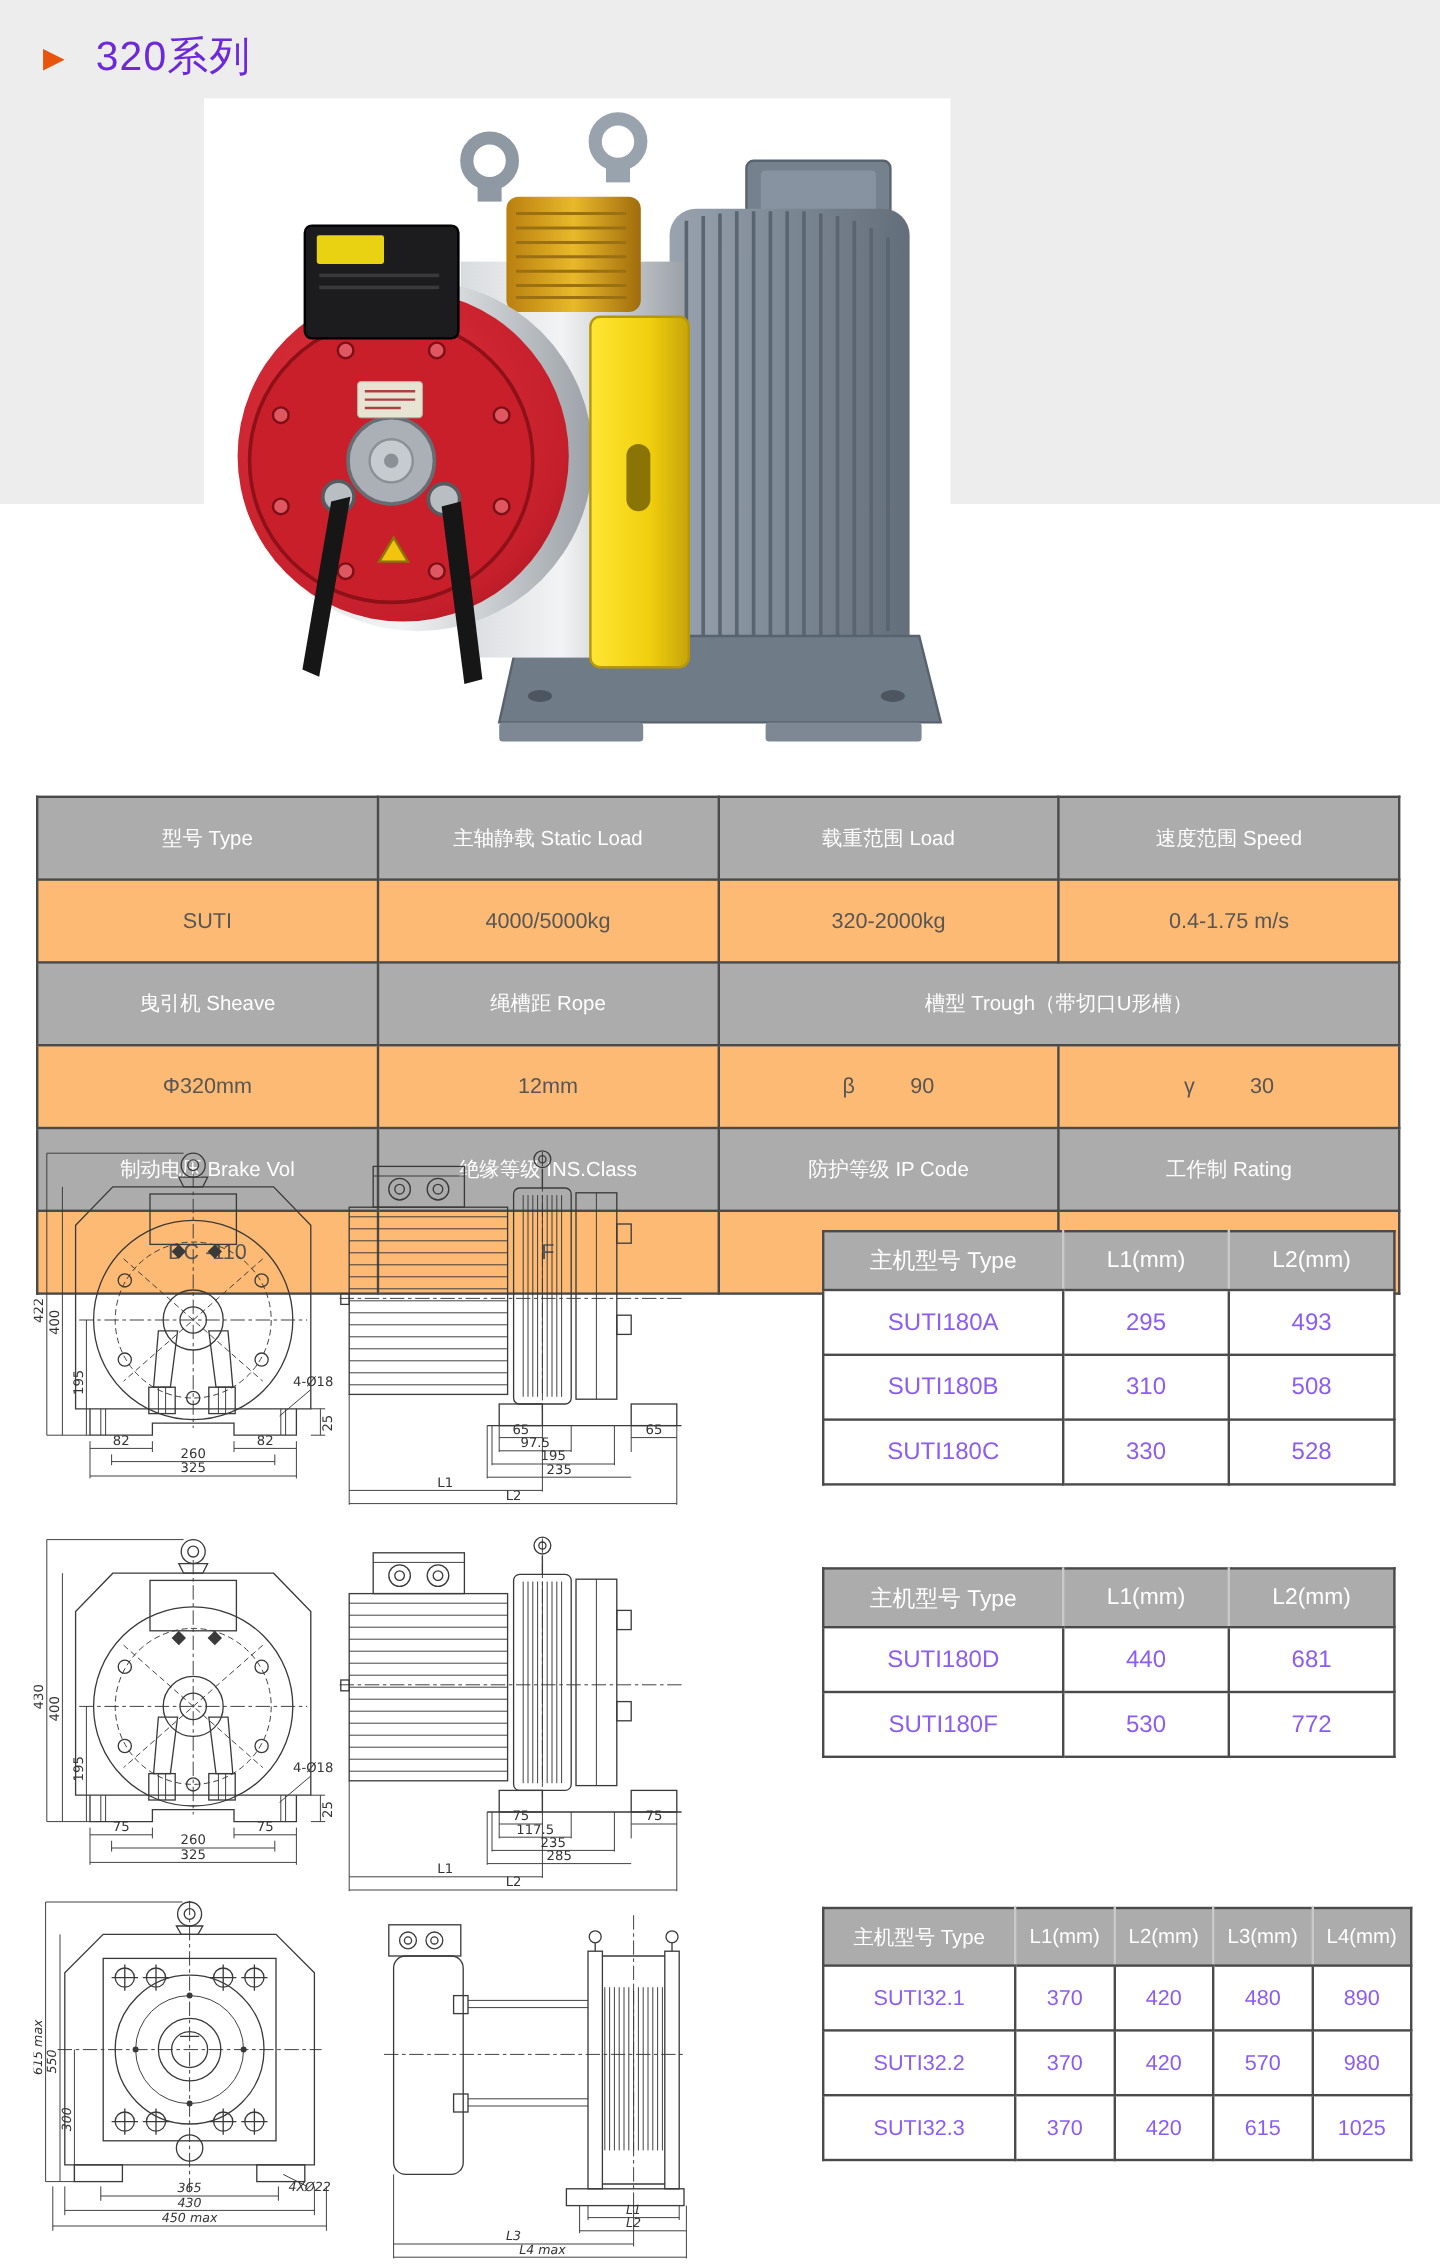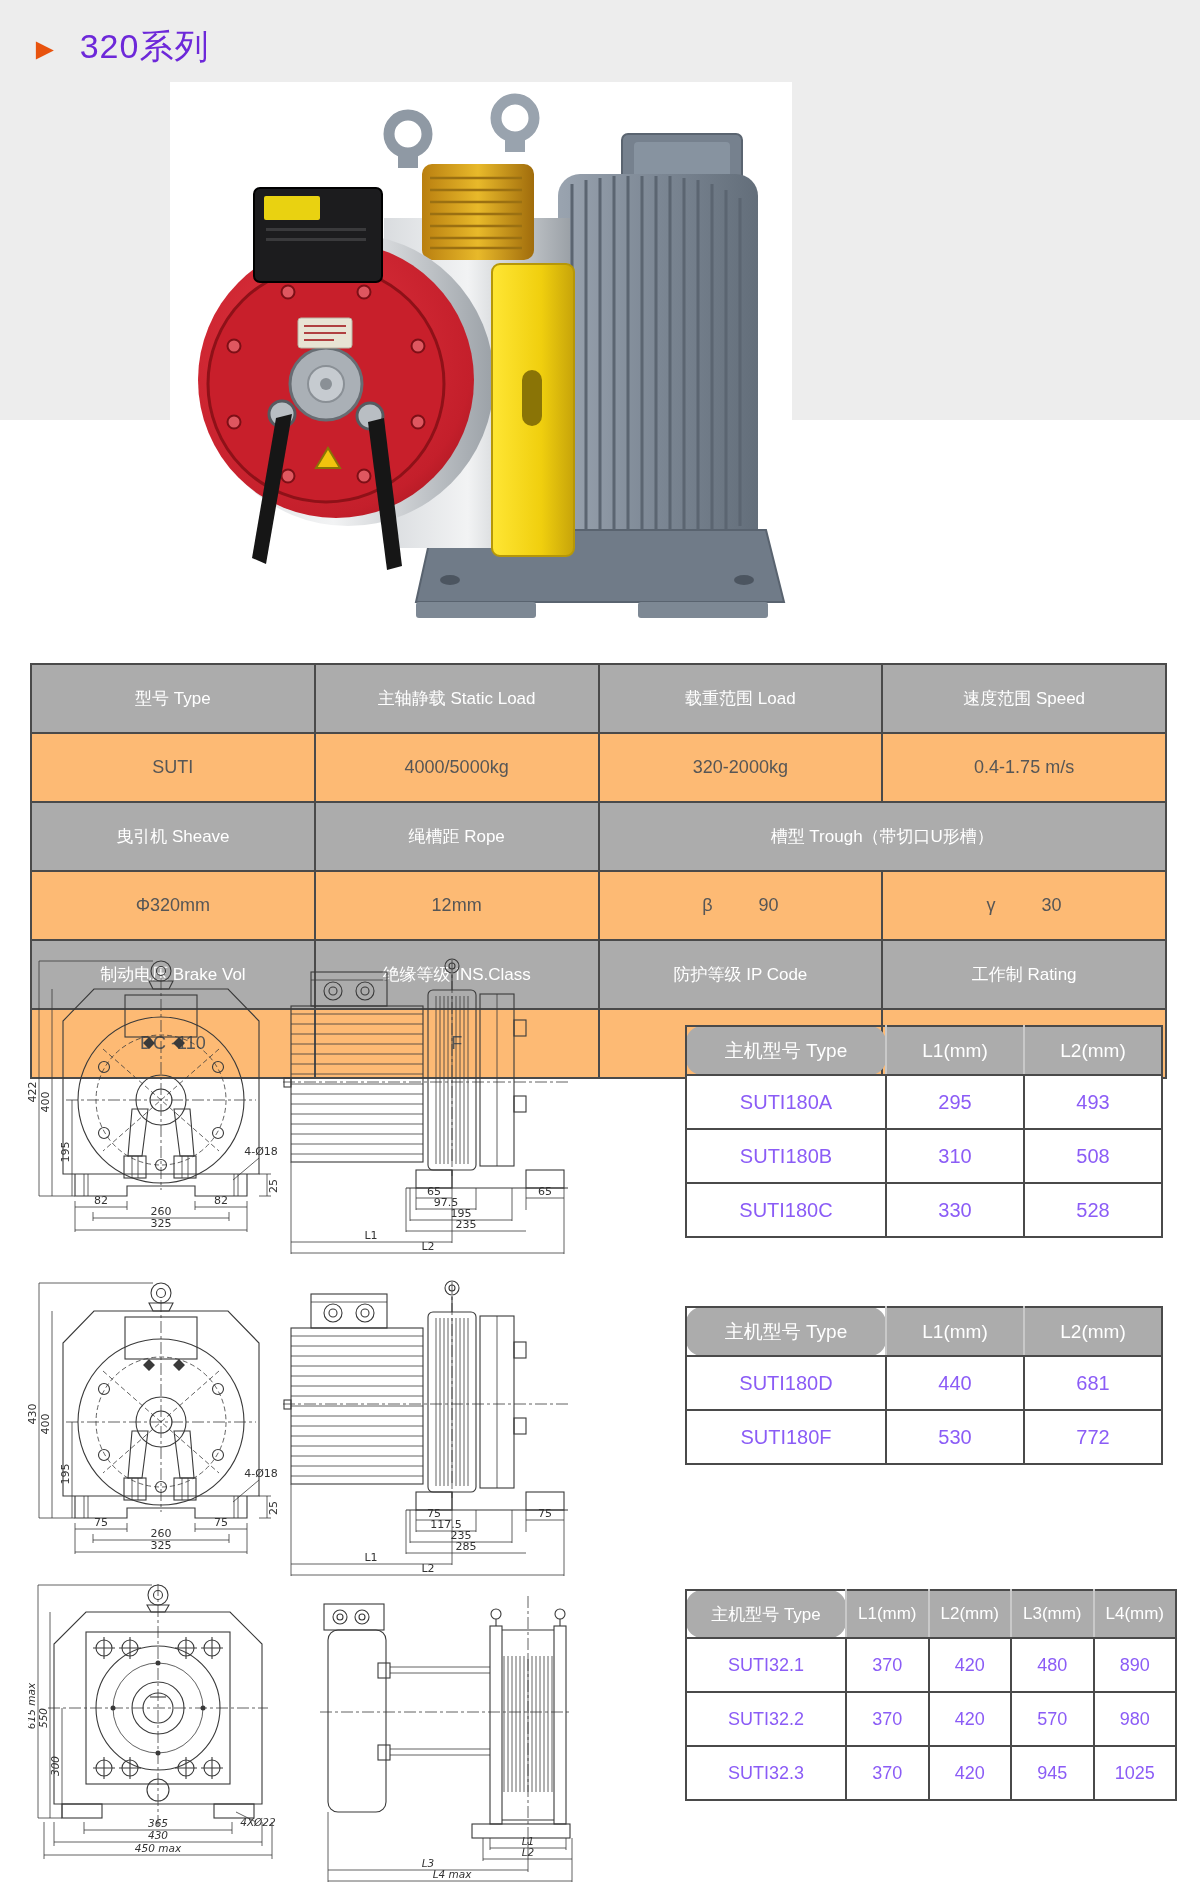--- a/index.html
+++ b/index.html
@@ -16,21 +16,21 @@
   .spec-table td { border:2px solid #4a4a4a; height:43px; text-align:center; vertical-align:middle; padding:12px; }
   .spec-table tr.h td { background:#acacac; color:#ffffff; font-size:17px; }
   .spec-table tr.d td { background:#fdba74; color:#565656; font-size:18px; }
   .pair { display:flex; justify-content:center; gap:46px; }
 
   
   .dim-table { position:absolute; border-collapse:collapse; table-layout:fixed; }
   .dim-table td { text-align:center; vertical-align:middle; padding:0; }
   .dim-table tr.h td { background:#acacac; color:#ffffff; font-size:19px; height:47px;
                        border:2px solid #4a4a4a; border-left:2px solid #c9c9c9; border-right:2px solid #c9c9c9; }
-  .dim-table tr.h td:first-child { border-left:2px solid #4a4a4a;border-radius:16px; }
+  .dim-table tr.h td:first-child { border-left:2px solid #4a4a4a; }
   .dim-table tr.h td:last-child { border-right:2px solid #4a4a4a; }
   .dim-table tr.d td { background:#ffffff; color:#8b5cf6; font-size:20px; height:52px; border:2px solid #4a4a4a; }
   #dim1 { left:685px; top:1025px; width:478px; }
   #dim2 { left:685px; top:1306px; width:478px; }
   #dim3 { left:685px; top:1589px; width:492px; }
   #dim3 tr.h td { font-size:17px; height:46px; }
   #dim3 tr.d td { font-size:18px; }
 
   
   .cad { position:absolute; }
@@ -543,18 +543,18 @@
       <td>SUTI32.2</td>
       <td>370</td>
       <td>420</td>
       <td>570</td>
       <td>980</td>
     </tr>
     <tr class="d">
       <td>SUTI32.3</td>
       <td>370</td>
       <td>420</td>
-      <td>945</td>
+      <td>615</td>
       <td>1025</td>
     </tr>
   </tbody>
     </table>
 </div>
 
 </body></html>

